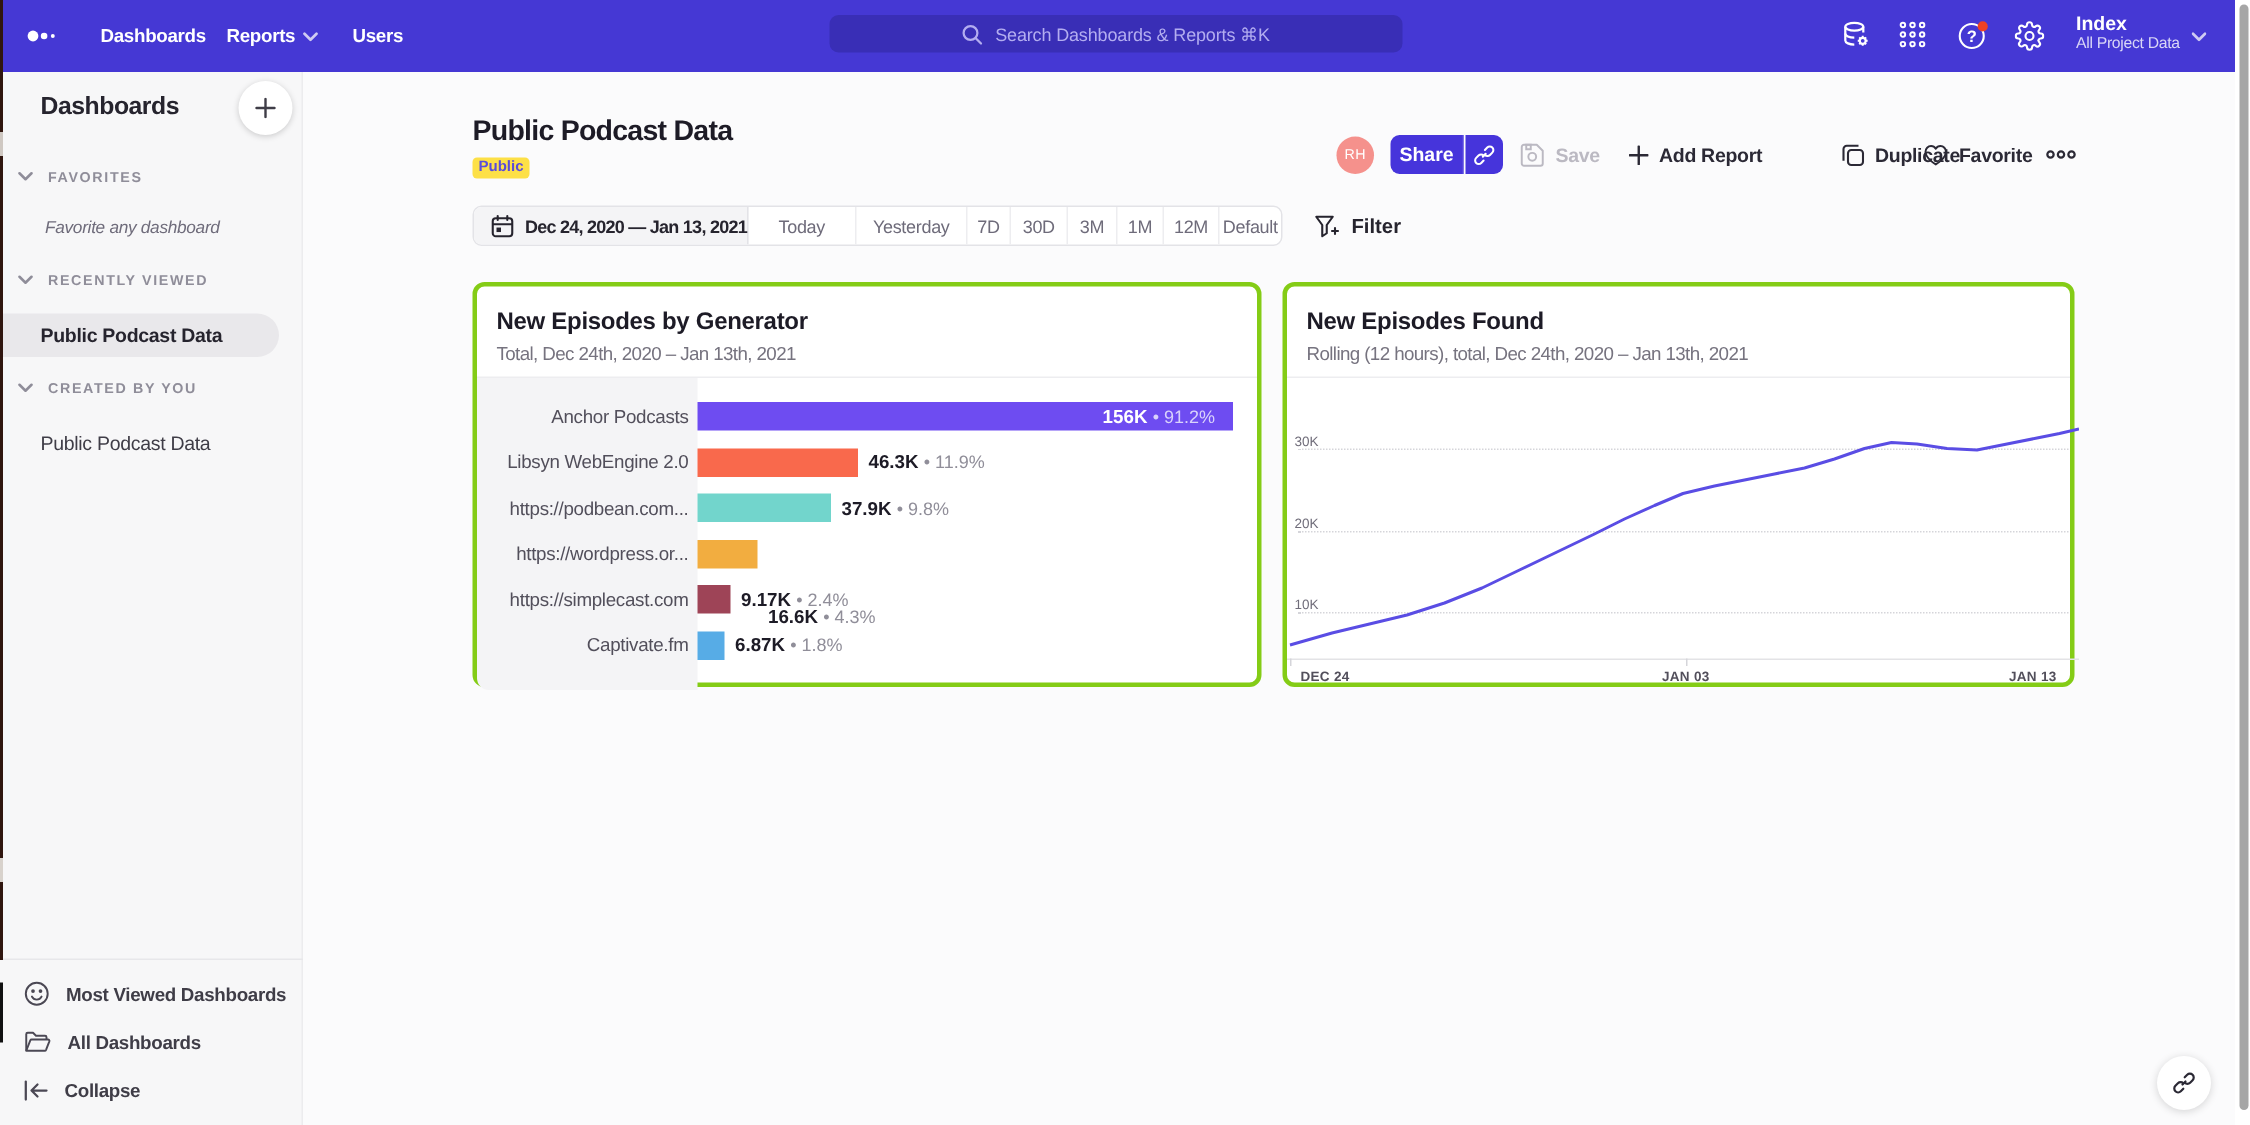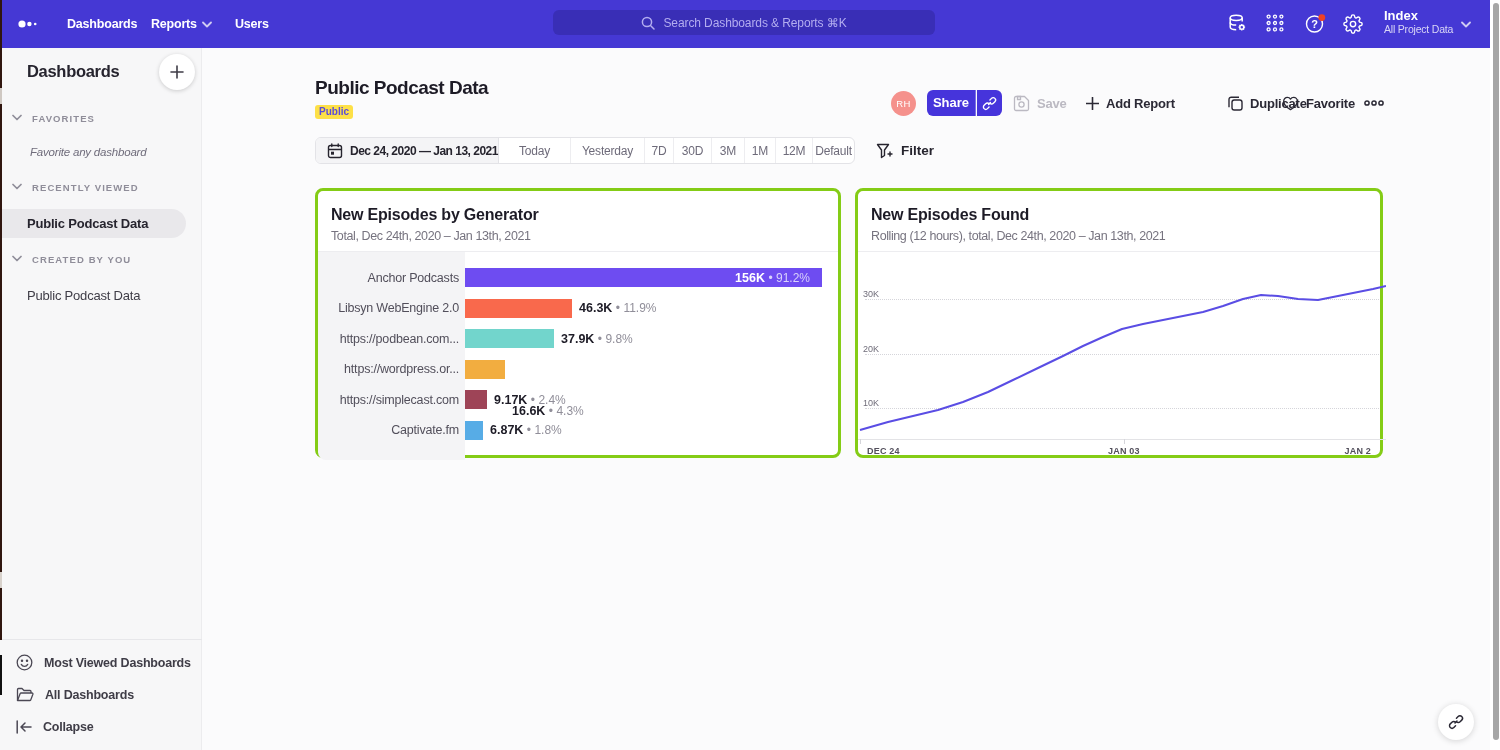--- a/index.html
+++ b/index.html
@@ -316,21 +316,21 @@
   <div class="ylab" style="top:207px;">10K</div>
 
   <svg class="abs" style="left:0;top:61px;" width="528" height="187" viewBox="0 0 528 187">
     <polyline fill="none" stroke="#5a4de4" stroke-width="2" stroke-linejoin="round" points="2,178 30,170 55,164 80,158 105,150 130,140 155,128 180,116 205,104 225,94 245,85 264,77 285,72 305,68 325,64 345,60 365,54 385,47 403,43 420,44 440,47 460,48 480,44 500,40 515,37 528,34"></polyline>
   </svg>
   <div id="xaxis"></div>
   <div class="abs" style="left:2px;top:248px;width:1px;height:5px;background:#d5d5da;"></div>
   <div class="abs" style="left:266px;top:248px;width:1px;height:5px;background:#d5d5da;"></div>
   <div class="xlab" style="left:9px;">DEC 24</div>
   <div class="xlab" style="left:250px;">JAN 03</div>
-  <div class="xlab" style="right:9px;">JAN 2</div>
+  <div class="xlab" style="right:9px;">JAN 13</div>
 </div>
 
 <div class="abs" style="left:1438px;top:704px;width:36px;height:36px;border-radius:50%;background:#fff;box-shadow:0 1px 6px rgba(0,0,0,.16);display:flex;align-items:center;justify-content:center;">
   <svg width="16" height="16" viewBox="0 0 24 24" fill="none" stroke="#2b2935" stroke-width="2.2" stroke-linecap="round">
       <path d="M10.5 13.5 L13.5 10.5"></path>
       <path d="M12.7 6.3 l2.5-2.5 a3.8 3.8 0 0 1 5.4 5.4 l-2.5 2.5 a3.8 3.8 0 0 1-5.4 0"></path>
       <path d="M11.3 17.7 l-2.5 2.5 a3.8 3.8 0 0 1-5.4-5.4 l2.5-2.5 a3.8 3.8 0 0 1 5.4 0"></path>
     </svg>
 </div>
 

